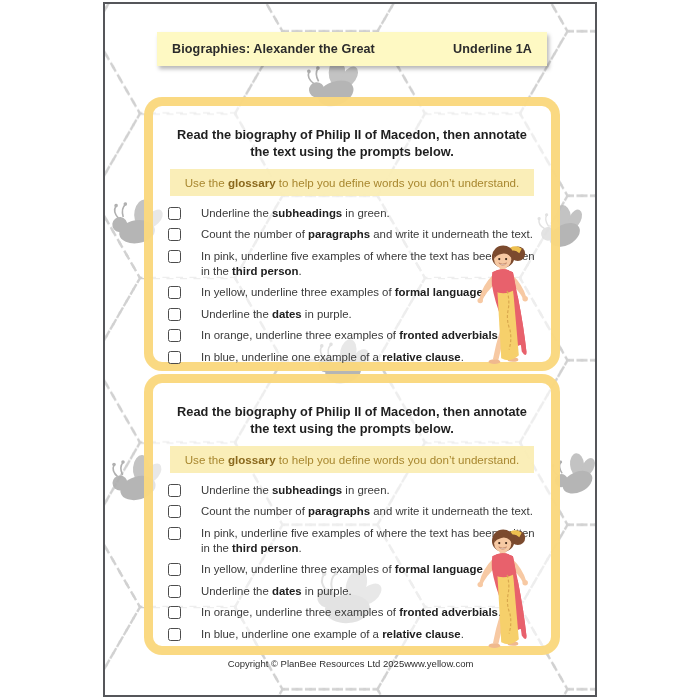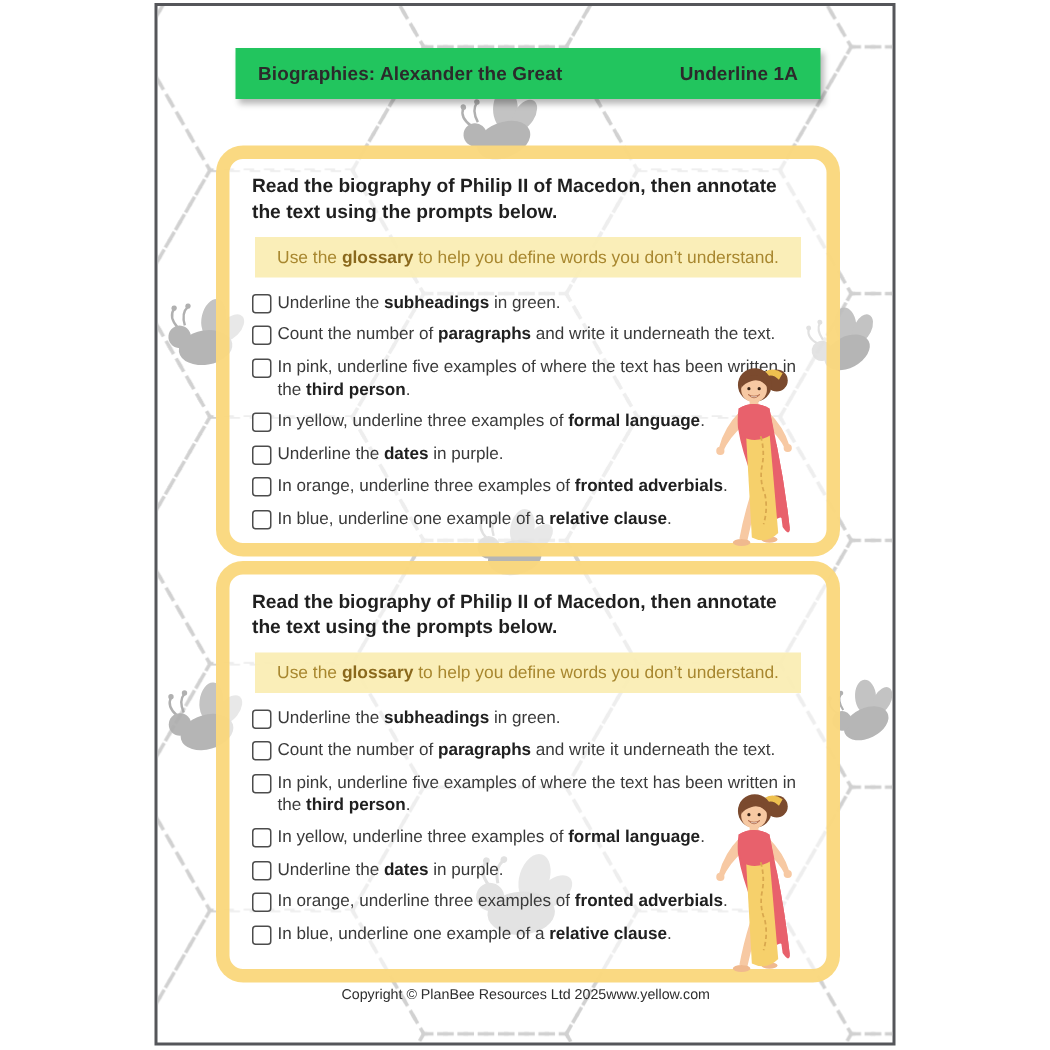--- a/index.html
+++ b/index.html
@@ -3,36 +3,36 @@
 <meta charset="utf-8">
 <style>
   html,body{margin:0;padding:0;background:#fff;}
   .canvas{position:relative;width:700px;height:700px;background:#ffffff;overflow:hidden;
           font-family:"Liberation Sans","DejaVu Sans",sans-serif;}
   .page{position:absolute;left:103px;top:2px;width:494px;height:695px;background:#fff;
         border:2px solid #55565a;box-sizing:border-box;overflow:hidden;}
   .hex-bg{position:absolute;left:0;top:0;width:100%;height:100%;z-index:0;opacity:.85;}
   .bee{position:absolute;z-index:1;opacity:.9;}
   .bee svg{width:100%;height:100%;display:block;}
-  .header-bar{position:absolute;z-index:3;left:52px;top:28px;width:390px;height:34px;background:#22c55e;
+  .header-bar{position:absolute;z-index:3;left:52px;top:28px;width:390px;height:34px;background:#fef9c3;
         box-shadow:2px 3px 4px rgba(0,0,0,.28);display:flex;align-items:center;justify-content:space-between;
         padding:0 15px;box-sizing:border-box;}
   .header-bar .htext{font-size:12.6px;font-weight:600;color:#2b2b2b;letter-spacing:.1px;}
   .card{position:absolute;left:39px;width:416px;box-sizing:border-box;z-index:2;
         background:rgba(255,255,255,.62);border:9px solid rgba(250,215,122,.94);
         border-radius:18px;padding:10px 15px 6px;}
   .card-1{top:93px;height:274px;}
   .card-2{top:370px;height:281px;}
-  .card-title{font-size:12.8px;font-weight:bold;color:#1f1f1f;text-align:left;line-height:1.32;
-        margin:0 auto 8px;max-width:372px;}
+  .card-title{font-size:12.8px;font-weight:bold;color:#1f1f1f;text-align:center;line-height:1.32;
+        margin:11px auto 8px;max-width:372px;}
   .glossary{background:rgba(250,237,178,.92);color:#a8872f;font-size:11.6px;text-align:center;
         padding:7px 3px;margin:0 2px 10px;white-space:nowrap;}
   .glossary b{color:#8a681c;text-align:center;}
   .checklist{position:relative;z-index:1;}
-  .check-item{display:flex;gap:4px;margin-bottom:7px;font-size:11.4px;color:#3a3a3a;
+  .check-item{display:flex;gap:20px;margin-bottom:7px;font-size:11.4px;color:#3a3a3a;
         line-height:1.28;align-items:flex-start;}
   .checkbox{width:11px;height:11px;border:1.4px solid #4c4c4c;border-radius:2.5px;
         background:rgba(255,255,255,.95);flex:0 0 auto;margin-top:1px;}
   .check-text{max-width:352px;}
   .check-text b{color:#202020;}
   .woman{position:absolute;right:-4px;bottom:-7px;width:88px;height:127px;z-index:4;}
   .woman svg{width:100%;height:100%;display:block;}
   .footer{position:absolute;z-index:2;left:45px;right:44px;top:654px;display:flex;
         justify-content:center;font-size:9.5px;color:#2e2e2e;}
   .defs-hidden{position:absolute;width:0;height:0;overflow:hidden;}

